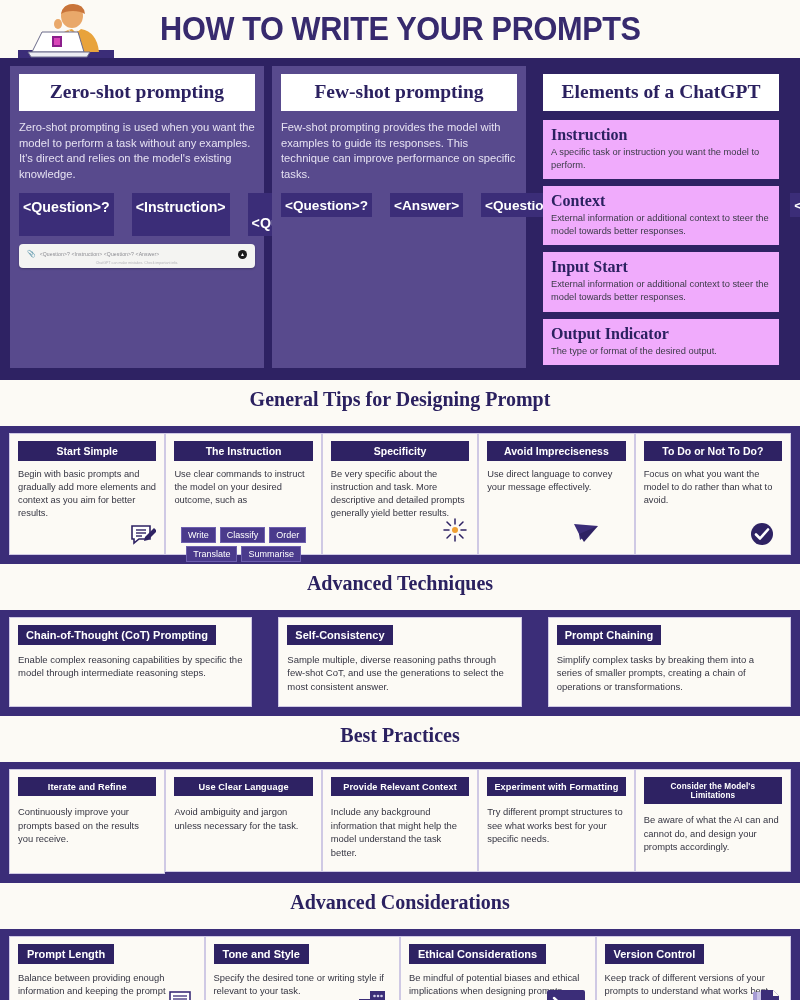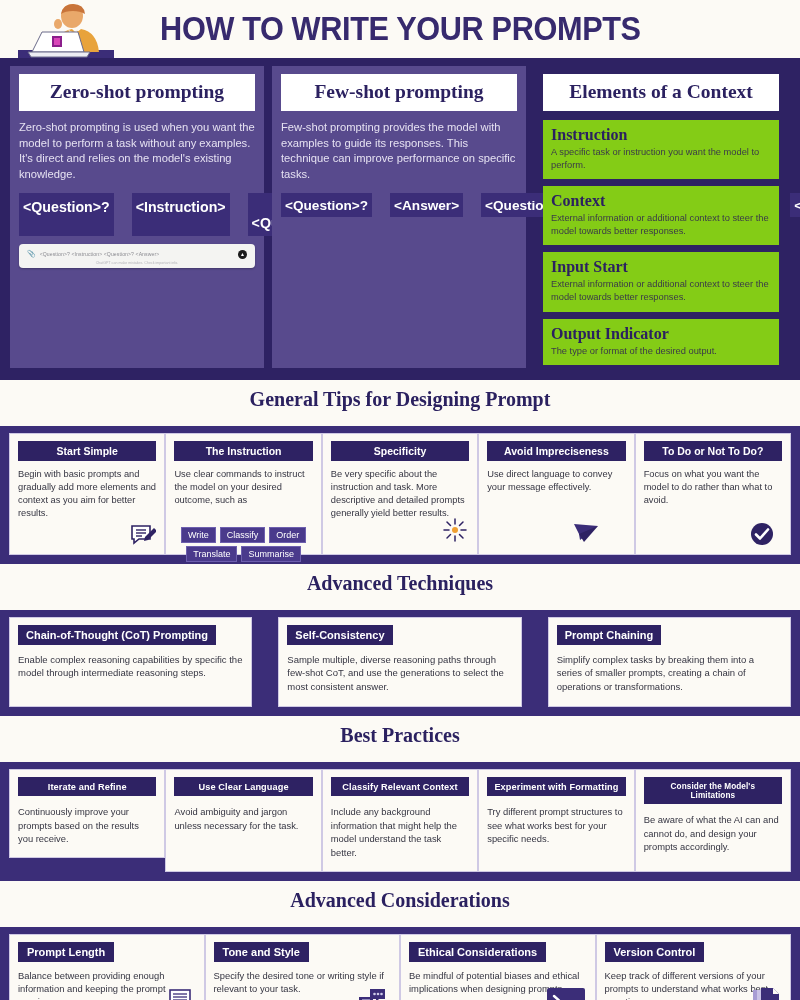--- a/index.html
+++ b/index.html
@@ -56,21 +56,21 @@
   .chat-text { color: #8a8a90; font-size: 5.1px; letter-spacing: .1px; white-space: nowrap; }
   .chat-send {
     position: absolute; right: 8px; top: 6px;
     width: 9px; height: 9px; border-radius: 50%; background: #1c1c1c;
     display: flex; align-items: center; justify-content: center;
     color: #fff; font-size: 5px; line-height: 1;
   }
   .chat-note { text-align: center; color: #b4b4b8; font-size: 3.6px; margin-top: 3px; }
 
   
-  .elem-card { background: #84cc16; padding: 6px 8px 8px 8px; margin-bottom: 7px; }
+  .elem-card { background: #f0abfc; padding: 6px 8px 8px 8px; margin-bottom: 7px; }
   .elem-title {
     font-family: "Liberation Serif", serif; font-weight: bold;
     font-size: 16px; color: #2B2160; margin-bottom: 2px;
   }
   .elem-body { font-size: 9.3px; line-height: 12.6px; color: #3b3b48; }
 
   
   .sec-head {
     background: #FCFAF5; text-align: center;
     font-family: "Liberation Serif", serif; font-weight: bold;
@@ -190,21 +190,21 @@
             <div class="qbox tight">&lt;Answer&gt;</div>
             <div class="qbox tight">&lt;Question&gt;?</div>
             <div class="qbox tight">&lt;Answer&gt;</div>
             <div class="qbox tight">&lt;Question&gt;?</div>
           </div>
         </div>
       </div>
 
       <div class="col">
         <div class="col-plain">
-          <div class="col-title">Elements of a Context</div>
+          <div class="col-title">Elements of a ChatGPT</div>
           <div class="elem-card">
             <div class="elem-title">Instruction</div>
             <div class="elem-body">A specific task or instruction you want the model to perform.</div>
           </div>
           <div class="elem-card">
             <div class="elem-title">Context</div>
             <div class="elem-body">External information or additional context to steer the model towards better responses.</div>
           </div>
           <div class="elem-card">
             <div class="elem-title">Input Start</div>
@@ -313,30 +313,30 @@
       <div class="tipcard" style="height:90px">
         <span class="adv-badge">Prompt Chaining</span>
         <div class="adv-text">Simplify complex tasks by breaking them into a series of smaller prompts, creating a chain of operations or transformations.</div>
       </div>
     </div>
   </div>
 
   <div class="sec-head">Best Practices</div>
   <div class="sec-body">
     <div class="grid-5">
-      <div class="tipcard" style="height:89px">
+      <div class="tipcard" style="height:105px">
         <span class="bp-badge">Iterate and Refine</span>
         <div class="bp-text">Continuously improve your prompts based on the results you receive.</div>
       </div>
       <div class="tipcard" style="height:103px">
         <span class="bp-badge">Use Clear Language</span>
         <div class="bp-text">Avoid ambiguity and jargon unless necessary for the task.</div>
       </div>
       <div class="tipcard" style="height:103px">
-        <span class="bp-badge">Classify Relevant Context</span>
+        <span class="bp-badge">Provide Relevant Context</span>
         <div class="bp-text">Include any background information that might help the model understand the task better.</div>
       </div>
       <div class="tipcard" style="height:103px">
         <span class="bp-badge">Experiment with Formatting</span>
         <div class="bp-text">Try different prompt structures to see what works best for your specific needs.</div>
       </div>
       <div class="tipcard" style="height:103px">
         <span class="bp-badge" style="font-size:8.2px">Consider the Model's Limitations</span>
         <div class="bp-text">Be aware of what the AI can and cannot do, and design your prompts accordingly.</div>
       </div>

